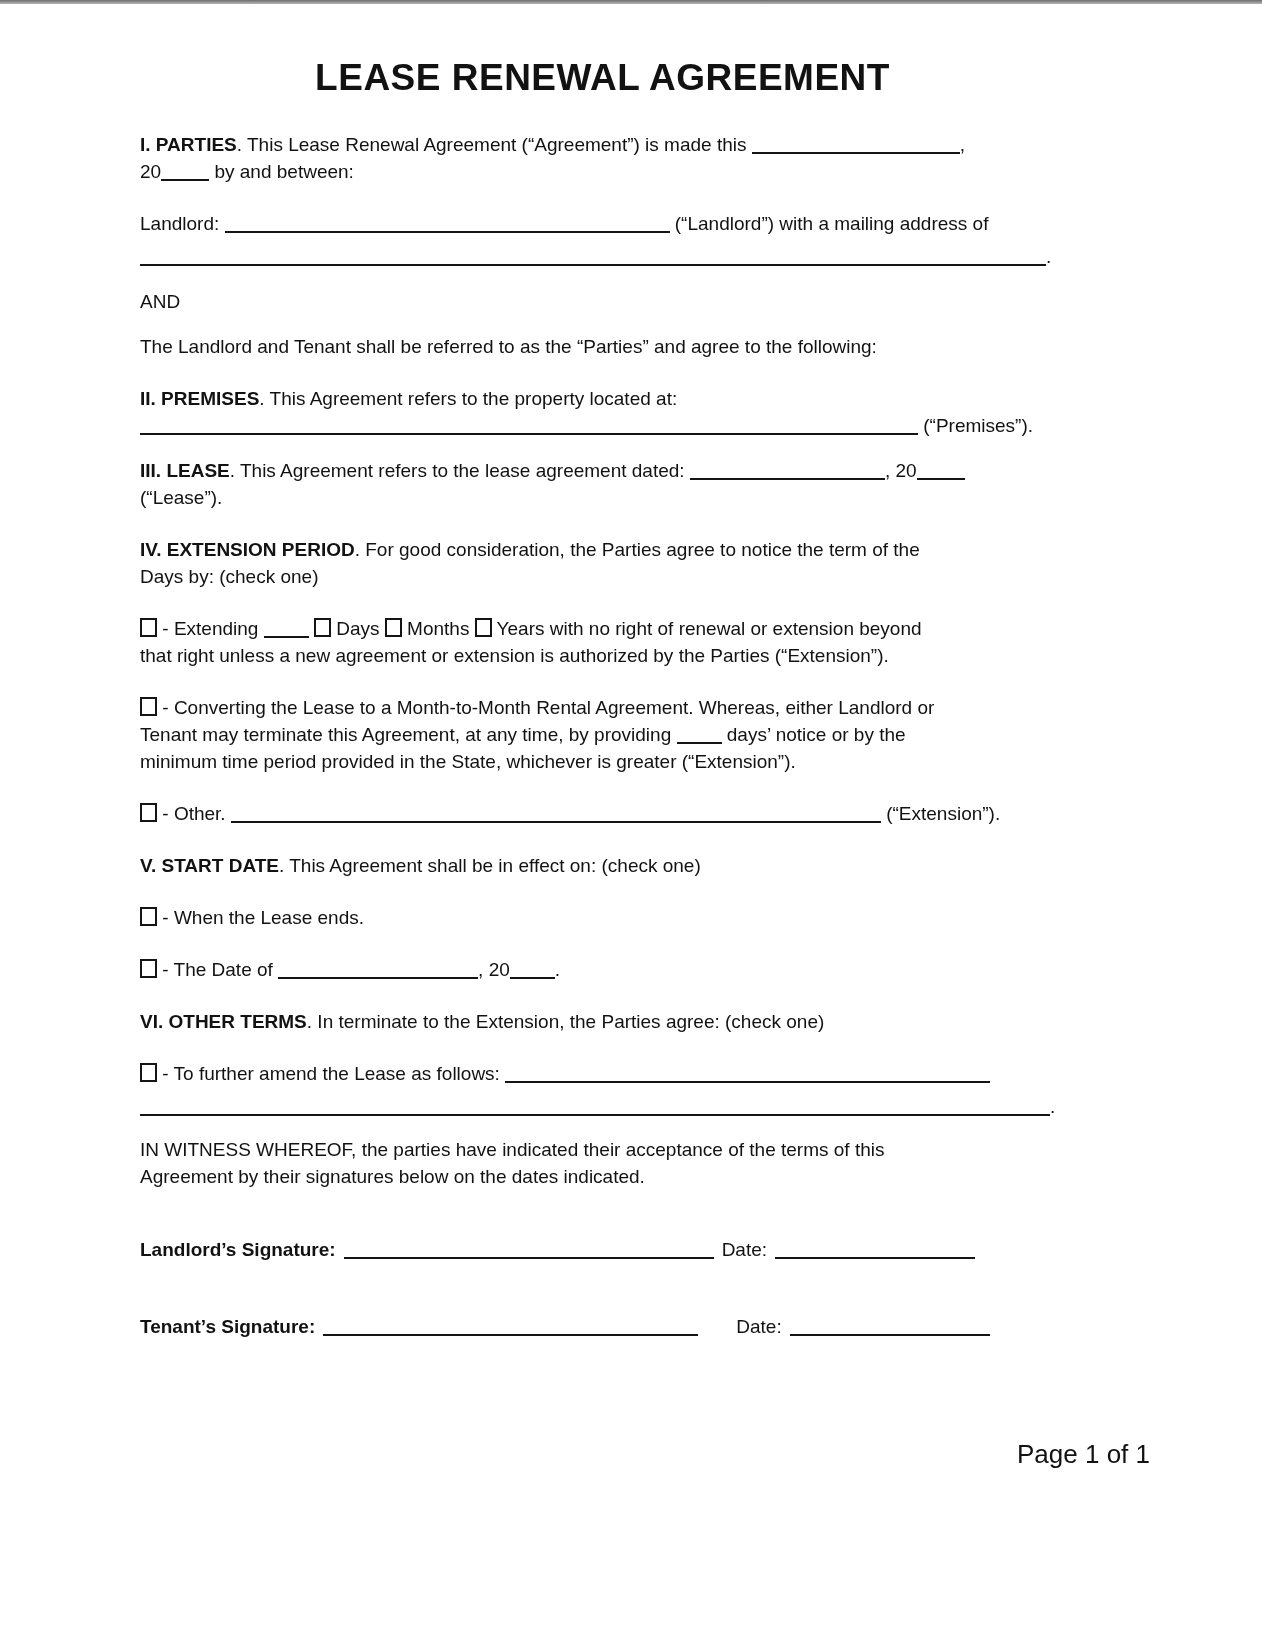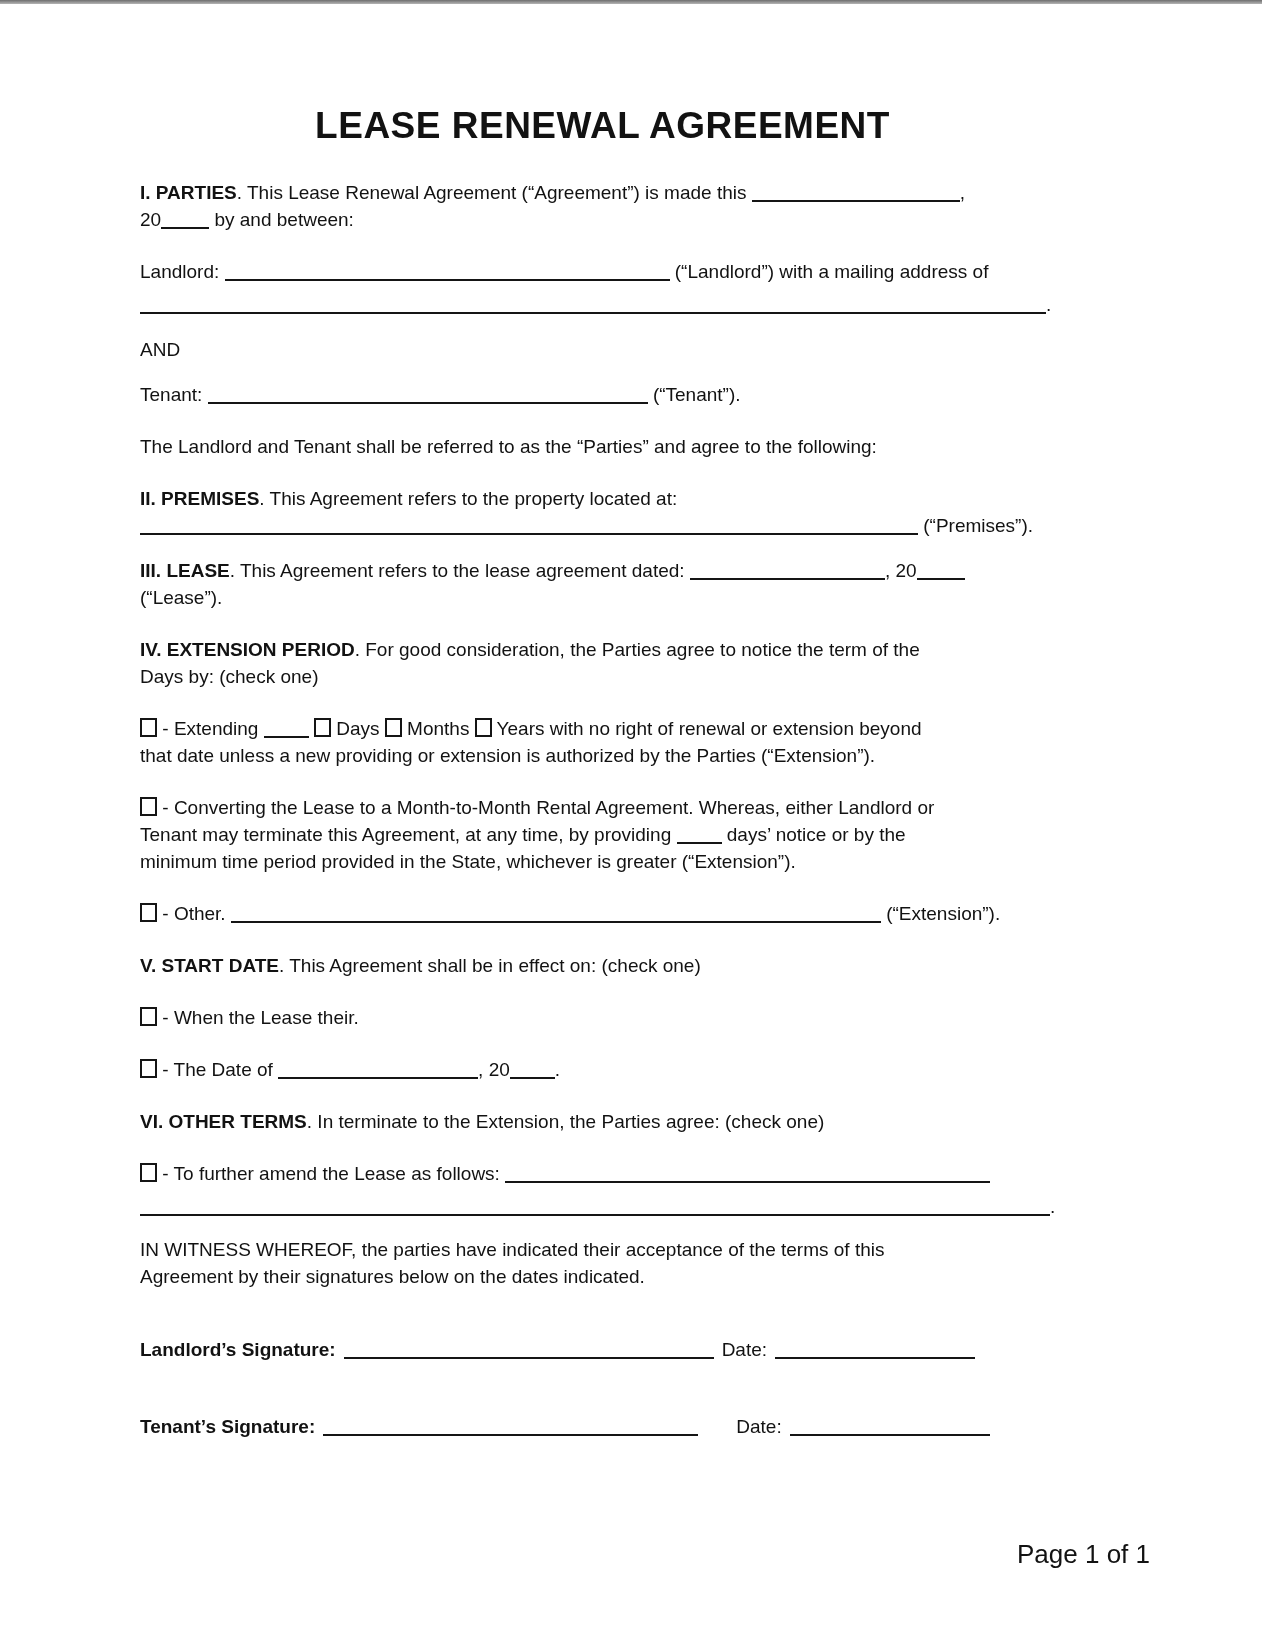--- a/index.html
+++ b/index.html
@@ -1,21 +1,21 @@
 <!DOCTYPE html>
 <html><head>
 <meta charset="utf-8">
 <style>
   html,body{margin:0;padding:0;}
   body{width:1262px;height:1639px;background:#ffffff;overflow:hidden;
        font-family:"Liberation Sans","DejaVu Sans",sans-serif;color:#121212;}
   .topbar{position:absolute;top:0;left:0;width:1262px;height:4px;
           background:linear-gradient(#6e6e6e,#b5b5b5);}
   .page{box-sizing:border-box;width:1262px;height:1207px;
-        padding:56px 140px 0 140px;margin-top:48px;}
+        padding:56px 140px 0 140px;}
   .title{font-size:37px;font-weight:bold;line-height:43px;text-align:center;
          width:925px;letter-spacing:0.5px;margin:0 0 32px 0;}
   .para{font-size:19px;line-height:27px;margin:0 0 25px 0;width:925px;}
   .line{white-space:nowrap;line-height:27px;}
   .b{font-weight:bold;}
   .blank{display:inline-block;border-bottom:2px solid #151515;height:18px;
          vertical-align:-3px;}
   .cb{display:inline-block;width:13px;height:15px;border:2px solid #151515;
       vertical-align:-2px;background:#fff;}
   .mt6{margin-top:6px;}
@@ -52,25 +52,20 @@
     </div>
     <div class="line mt6">
       <span class="blank" style="width:906px"></span><span>.</span>
     </div>
   </div>
 
   <div class="para mb18">
     <div class="line"><span>AND</span></div>
   </div>
 
-  <div class="para">
-    <div class="line">
-      <span>Tenant: </span><span class="blank" style="width:440px"></span><span> (“Tenant”).</span>
-    </div>
-  </div>
 
   <div class="para">
     <div class="line"><span>The Landlord and Tenant shall be referred to as the “Parties” and agree to the following:</span></div>
   </div>
 
   <div class="para mb18">
     <div class="line">
       <span class="b">II. PREMISES</span><span>. This Agreement refers to the property located at:</span>
     </div>
     <div class="line">
@@ -89,21 +84,21 @@
     <div class="line">
       <span class="b">IV. EXTENSION PERIOD</span><span>. For good consideration, the Parties agree to notice the term of the</span>
     </div>
     <div class="line"><span>Days by: (check one)</span></div>
   </div>
 
   <div class="para">
     <div class="line">
       <span class="cb"></span><span> - Extending </span><span class="blank" style="width:45px"></span><span> </span><span class="cb"></span><span> Days </span><span class="cb"></span><span> Months </span><span class="cb"></span><span> Years with no right of renewal or extension beyond</span>
     </div>
-    <div class="line"><span>that date unless a new providing or extension is authorized by the Parties (“Extension”).</span></div>
+    <div class="line"><span>that right unless a new agreement or extension is authorized by the Parties (“Extension”).</span></div>
   </div>
 
   <div class="para">
     <div class="line">
       <span class="cb"></span><span> - Converting the Lease to a Month-to-Month Rental Agreement. Whereas, either Landlord or</span>
     </div>
     <div class="line">
       <span>Tenant may terminate this Agreement, at any time, by providing </span><span class="blank" style="width:45px"></span><span> days’ notice or by the</span>
     </div>
     <div class="line"><span>minimum time period provided in the State, whichever is greater (“Extension”).</span></div>
@@ -116,21 +111,21 @@
   </div>
 
   <div class="para">
     <div class="line">
       <span class="b">V. START DATE</span><span>. This Agreement shall be in effect on: (check one)</span>
     </div>
   </div>
 
   <div class="para">
     <div class="line">
-      <span class="cb"></span><span> - When the Lease their.</span>
+      <span class="cb"></span><span> - When the Lease ends.</span>
     </div>
   </div>
 
   <div class="para">
     <div class="line">
       <span class="cb"></span><span> - The Date of </span><span class="blank" style="width:200px"></span><span>, 20</span><span class="blank" style="width:45px"></span><span>.</span>
     </div>
   </div>
 
   <div class="para">

